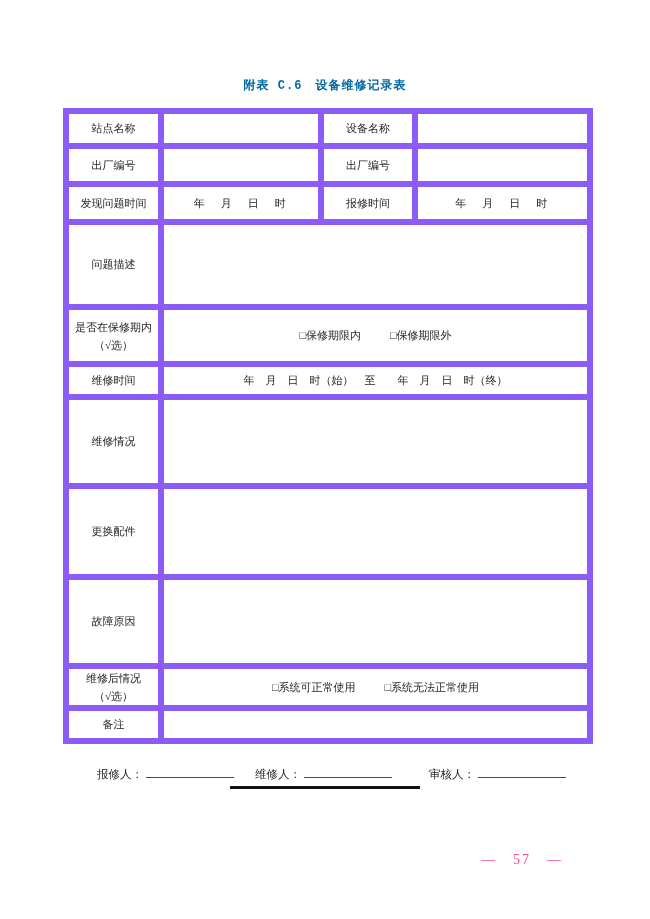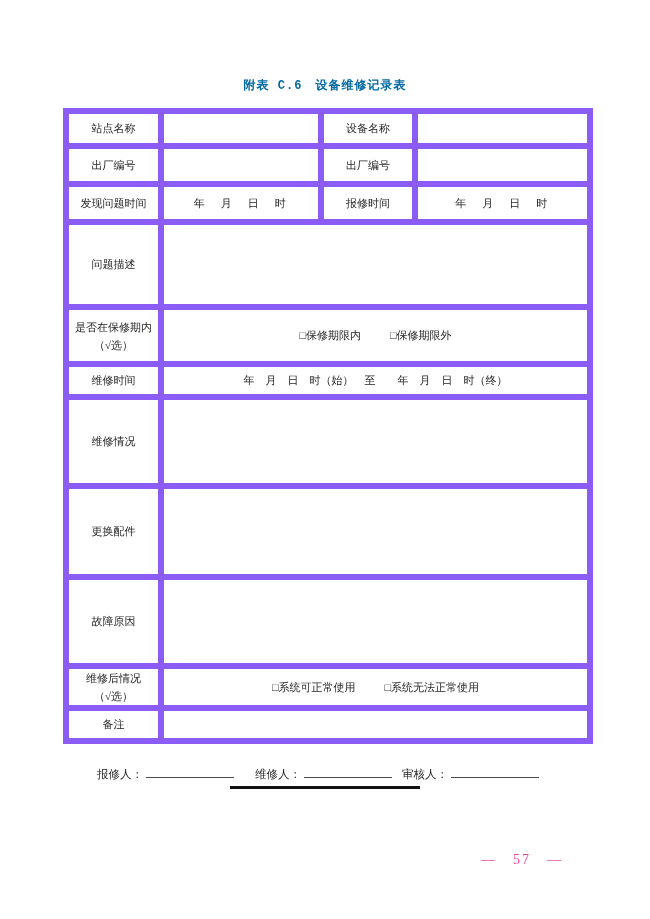--- a/index.html
+++ b/index.html
@@ -37,21 +37,21 @@
   tr.r7 { height:89px; } tr.r8 { height:91px; } tr.r9 { height:89px; }
   tr.r10 { height:37px; } tr.r11 { height:33px;padding-left:16px; }
   .date-short { letter-spacing:2.5px; white-space:nowrap; }
   .two-line div { line-height:18px; }
   .opt { display:inline-block; margin:0 13px; white-space:nowrap; }
   .sig-row {
     position:absolute; left:63px; top:750px; width:524px; height:22px;
     font-size:11.5px;
   }
   .sig-group { position:absolute; top:0; white-space:nowrap;margin-top:15px; }
-  .sig-group.g1 { left:34px; } .sig-group.g2 { left:192px; } .sig-group.g3 { left:339px; }
+  .sig-group.g1 { left:34px; } .sig-group.g2 { left:192px; } .sig-group.g3 { left:366px; }
   .sig-line {
     display:inline-block; width:88px; height:12px;
     border-bottom:1px solid #4a4a4a; margin-left:3px;
   }
   .end-line {
     position:absolute; left:230px; top:786px;
     width:190px; height:3px; background:#111;
   }
   .page-number {
     position:absolute; top:851px; left:460px; width:124px;

